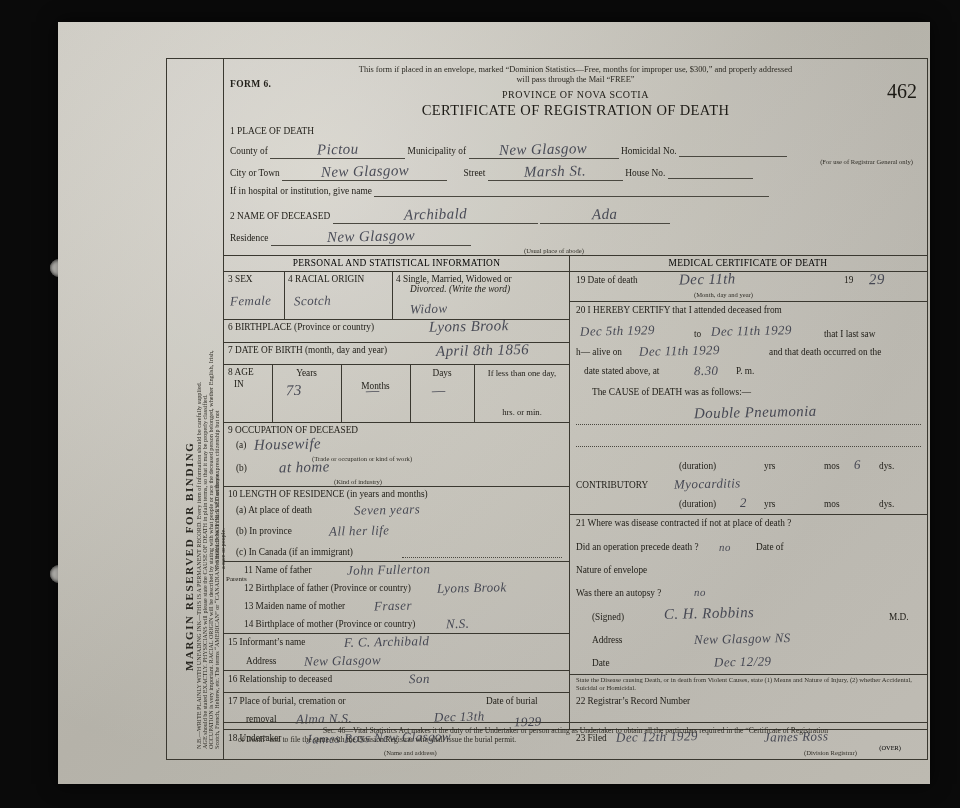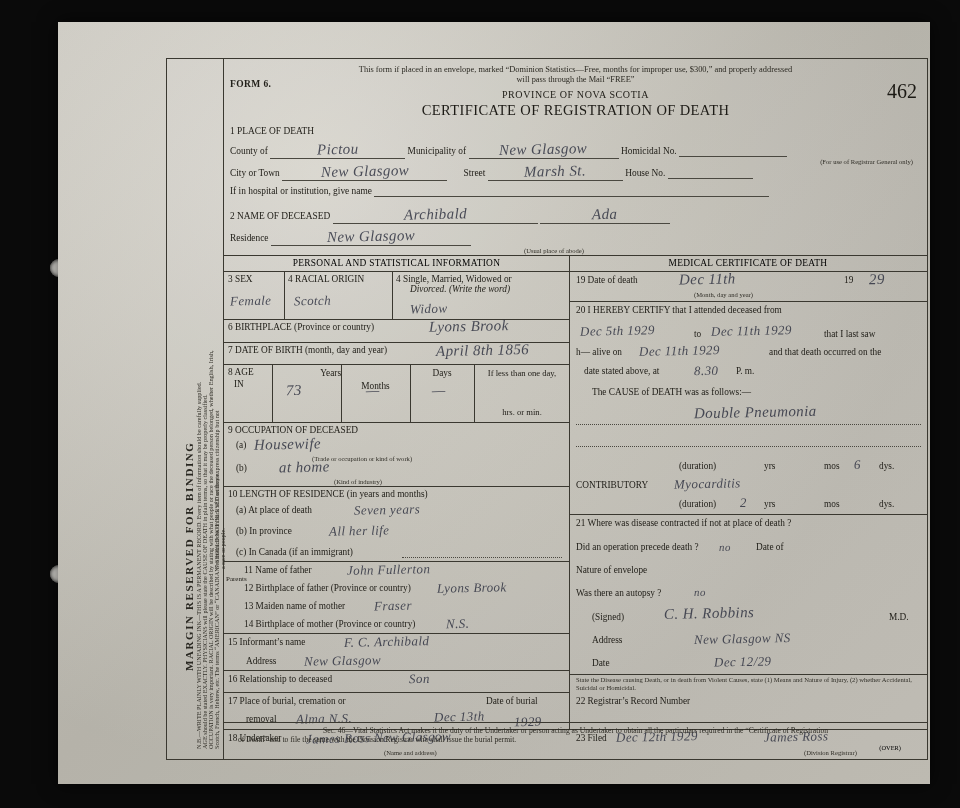--- a/index.html
+++ b/index.html
@@ -148,21 +148,21 @@
         <div class="cellv" style="top:286px;left:4px;">7 DATE OF BIRTH (month, day and year)</div>
         <div style="position:absolute;top:282px;left:212px;"><span class="ink">April 8th 1856</span></div>
         <div class="hline" style="top:305px;width:345px;"></div>
 
         <div class="cellv" style="top:308px;left:4px;">8 AGE</div>
         <div class="cellv" style="top:320px;left:10px;">IN</div>
         <div class="vline" style="left:48px;top:305px;height:58px;"></div>
         <div class="vline" style="left:117px;top:305px;height:58px;"></div>
         <div class="vline" style="left:186px;top:305px;height:58px;"></div>
         <div class="vline" style="left:250px;top:305px;height:58px;"></div>
-        <div class="cellv" style="top:309px;left:48px;width:69px;text-align:right;">Years</div>
+        <div class="cellv" style="top:309px;left:48px;width:69px;text-align:center;">Years</div>
         <div class="cellv" style="top:322px;left:117px;width:69px;text-align:center;">Months</div>
         <div class="cellv" style="top:309px;left:186px;width:64px;text-align:center;">Days</div>
         <div class="cellv" style="top:309px;left:252px;width:92px;text-align:center;font-size:8.6px;">If less than one day,</div>
         <div class="cellv" style="top:348px;left:252px;width:92px;text-align:center;font-size:8.6px;">hrs.  or  min.</div>
         <div style="position:absolute;top:322px;left:62px;"><span class="ink">73</span></div>
         <div style="position:absolute;top:322px;left:142px;"><span class="ink">—</span></div>
         <div style="position:absolute;top:322px;left:208px;"><span class="ink">—</span></div>
         <div class="hline" style="top:363px;width:345px;"></div>
 
         <div class="cellv" style="top:366px;left:4px;">9 OCCUPATION OF DECEASED</div>

